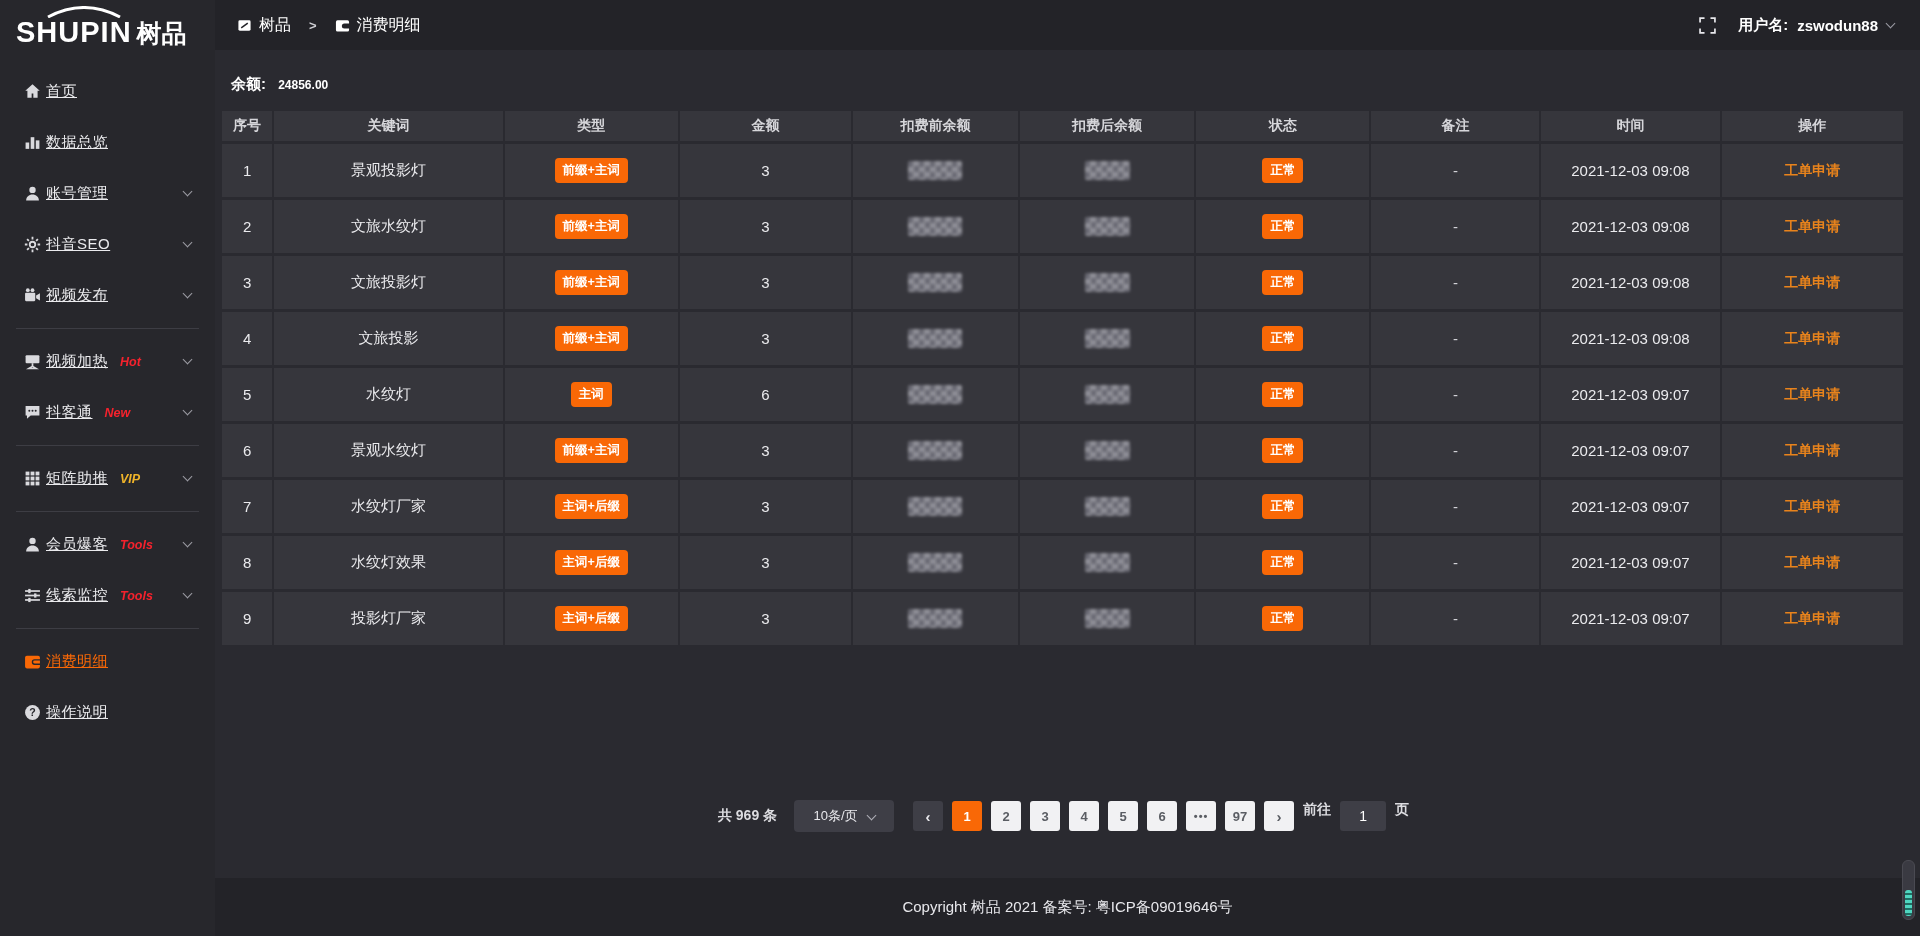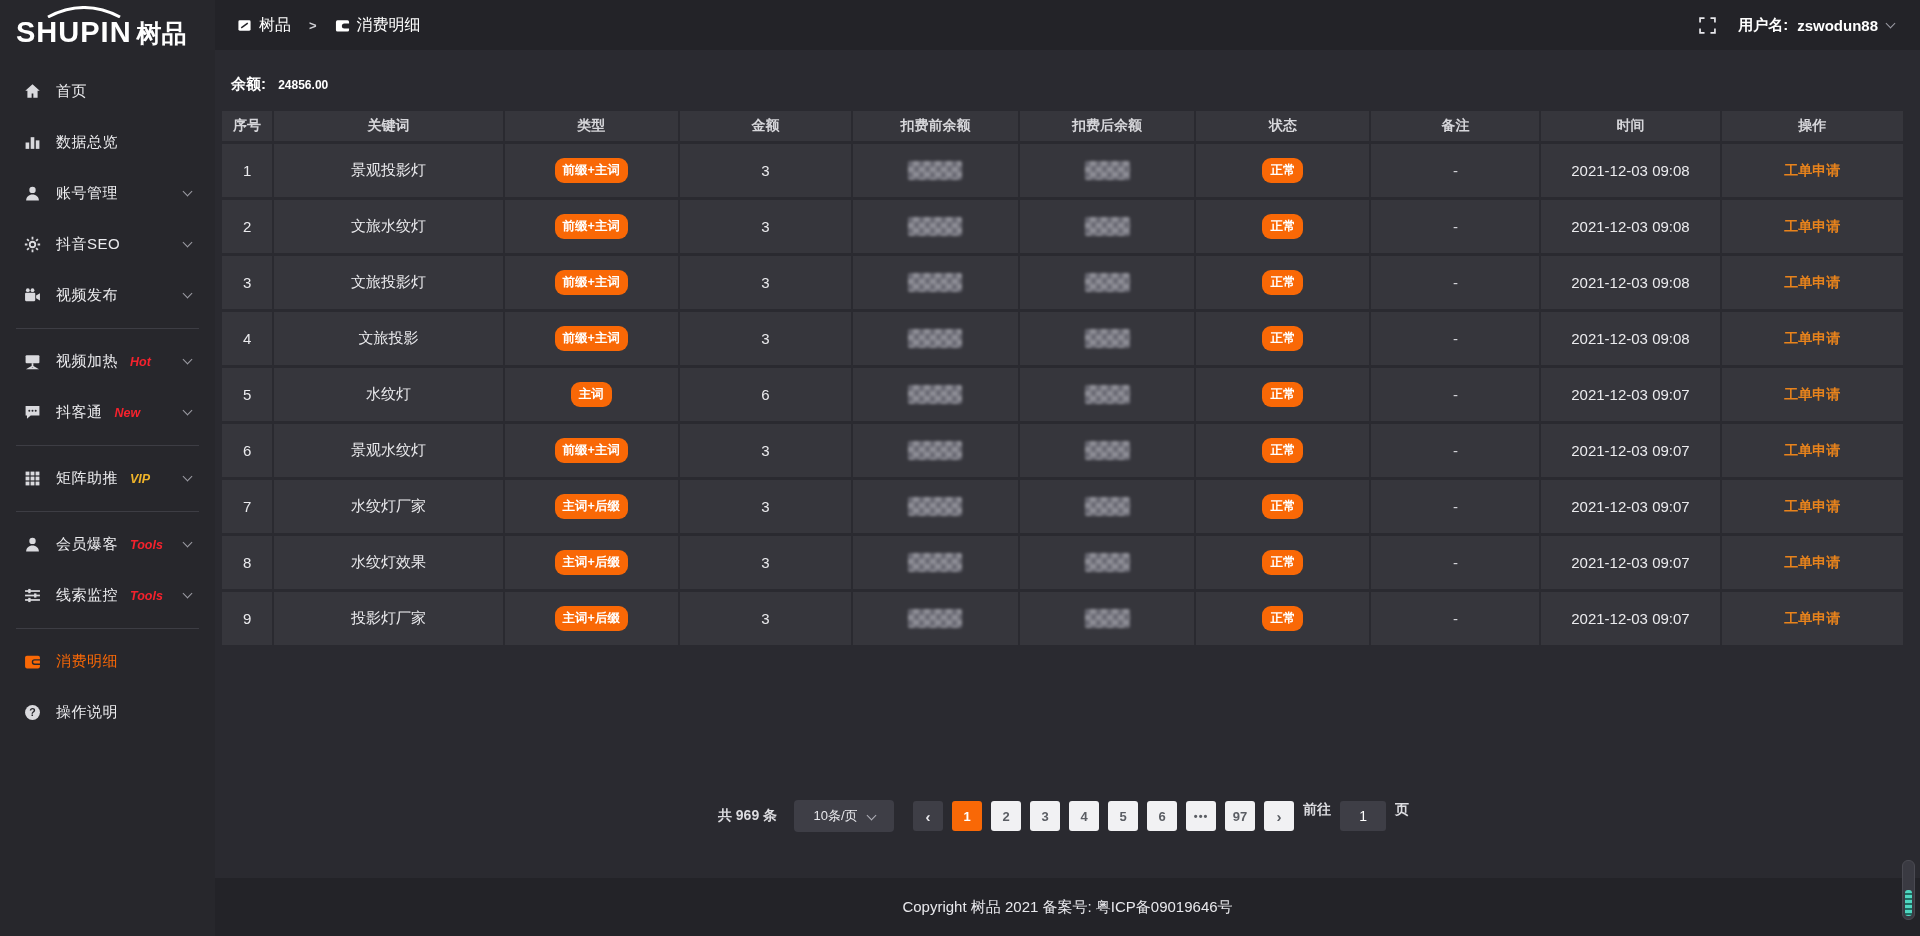--- a/index.html
+++ b/index.html
@@ -34,21 +34,21 @@
   .logo-text{display:flex;align-items:baseline;color:#fff;}
   .logo-en{font-size:29px;font-weight:800;letter-spacing:1px;}
   .logo-cn{font-size:25px;font-weight:800;margin-left:5px;}
   .nav{flex:1;padding-top:8px;}
   .nav-item{
     height:51px;display:flex;align-items:center;
     padding:0 20px 0 24px;cursor:pointer;color:var(--c-text);
   }
   .nav-icon{width:17px;height:17px;display:inline-flex;color:#dadade;flex:none;}
   .nav-icon svg{width:100%;height:100%;}
-  .nav-label{font-size:15px;margin-left:15px;letter-spacing:.5px;}
+  .nav-label{font-size:15px;margin-left:5px;letter-spacing:.5px;text-decoration:underline;}
   .nav-badge{font-size:12.5px;font-style:italic;font-weight:bold;margin-left:12px;}
   .nav-badge.red{color:var(--c-red);}
   .nav-badge.gold{color:var(--c-gold);}
   .chev{
     width:7px;height:7px;border-right:1.6px solid #9c9ca4;border-bottom:1.6px solid #9c9ca4;
     transform:rotate(45deg);margin-left:auto;margin-top:-4px;flex:none;
   }
   .nav-item .chev{margin-right:4px;}
   .nav-item.active{color:var(--c-orange);}
   .nav-item.active .nav-icon{color:var(--c-orange);}
@@ -79,21 +79,21 @@
   th,td{
     background:var(--c-row);
     border-right:2px solid var(--c-content);
     border-bottom:3px solid var(--c-content);
     text-align:center;vertical-align:middle;
   }
   th{height:33px;font-size:14px;font-weight:bold;color:#d6d6da;}
   td{height:56px;font-size:15px;color:var(--c-text);}
   .badge{
     display:inline-block;background:var(--c-orange);color:#fff;
-    font-size:12.5px;font-weight:bold;padding:6px 8px;border-radius:9px;line-height:1;
+    font-size:12.5px;font-weight:bold;padding:6px 8px;border-radius:4px;line-height:1;
   }
   .blur{
     width:54px;height:19px;border-radius:2px;margin:0 auto;
     background:repeating-conic-gradient(#9a9aa2 0% 25%, #70707a 0% 50%) 0 0/11px 11px;
     filter:blur(1.8px);opacity:.9;
   }
   .col-after .blur{width:45px;}
   .remark{color:#d2d2d7;}
   .action-link{color:var(--c-link);font-size:14px;font-weight:bold;cursor:pointer;}
   

